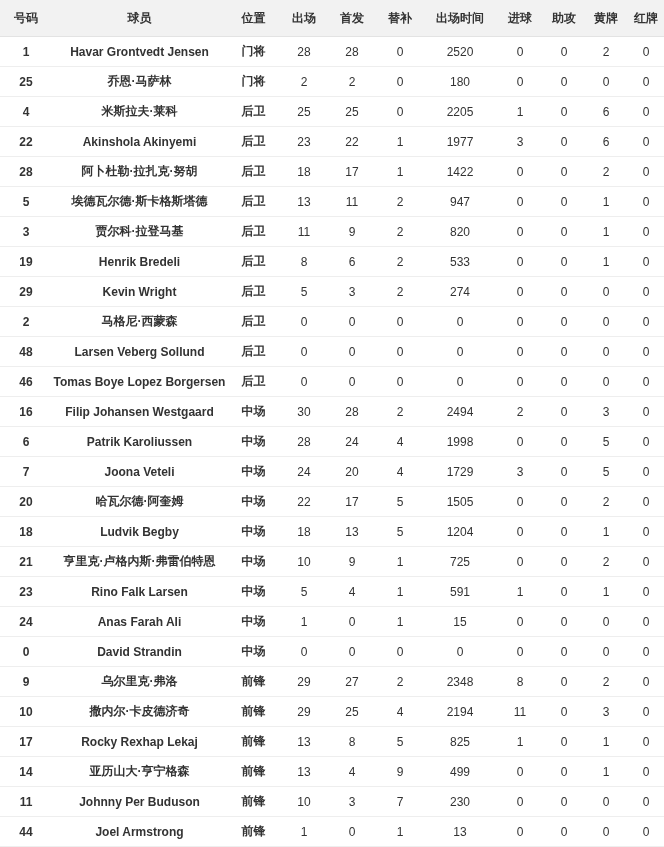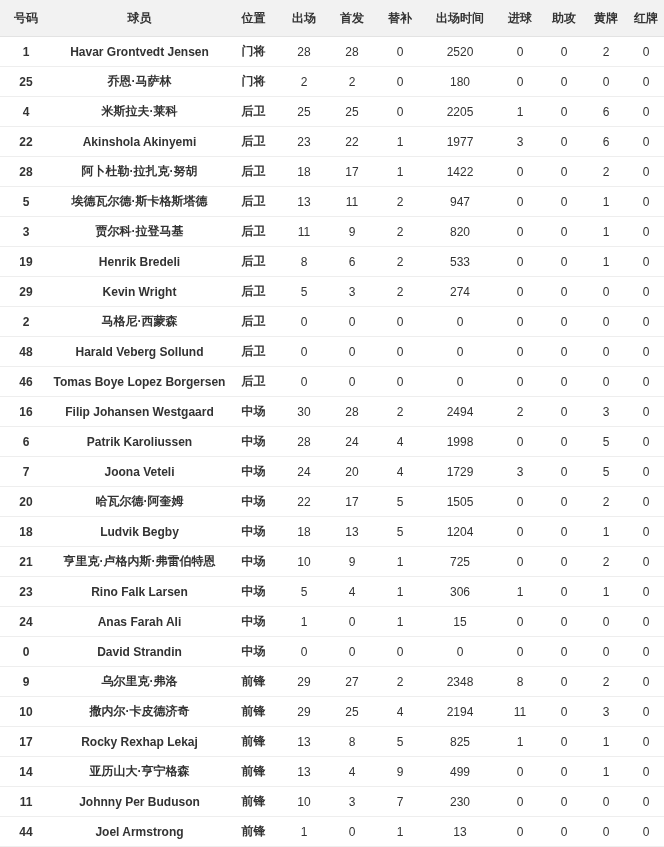--- a/index.html
+++ b/index.html
@@ -230,21 +230,21 @@
         <td class="cell-stat">0</td>
         <td class="cell-stat">0</td>
         <td class="cell-mins">0</td>
         <td class="cell-stat">0</td>
         <td class="cell-assist">0</td>
         <td class="cell-yellow">0</td>
         <td class="cell-red">0</td>
       </tr>
       <tr>
         <td class="cell-num">48</td>
-        <td class="cell-player">Harald Veberg Sollund</td>
+        <td class="cell-player">Larsen Veberg Sollund</td>
         <td class="cell-pos">后卫</td>
         <td class="cell-stat">0</td>
         <td class="cell-stat">0</td>
         <td class="cell-stat">0</td>
         <td class="cell-mins">0</td>
         <td class="cell-stat">0</td>
         <td class="cell-assist">0</td>
         <td class="cell-yellow">0</td>
         <td class="cell-red">0</td>
       </tr>
@@ -339,21 +339,21 @@
         <td class="cell-yellow">2</td>
         <td class="cell-red">0</td>
       </tr>
       <tr>
         <td class="cell-num">23</td>
         <td class="cell-player">Rino Falk Larsen</td>
         <td class="cell-pos">中场</td>
         <td class="cell-stat">5</td>
         <td class="cell-stat">4</td>
         <td class="cell-stat">1</td>
-        <td class="cell-mins">306</td>
+        <td class="cell-mins">591</td>
         <td class="cell-stat">1</td>
         <td class="cell-assist">0</td>
         <td class="cell-yellow">1</td>
         <td class="cell-red">0</td>
       </tr>
       <tr>
         <td class="cell-num">24</td>
         <td class="cell-player">Anas Farah Ali</td>
         <td class="cell-pos">中场</td>
         <td class="cell-stat">1</td>

